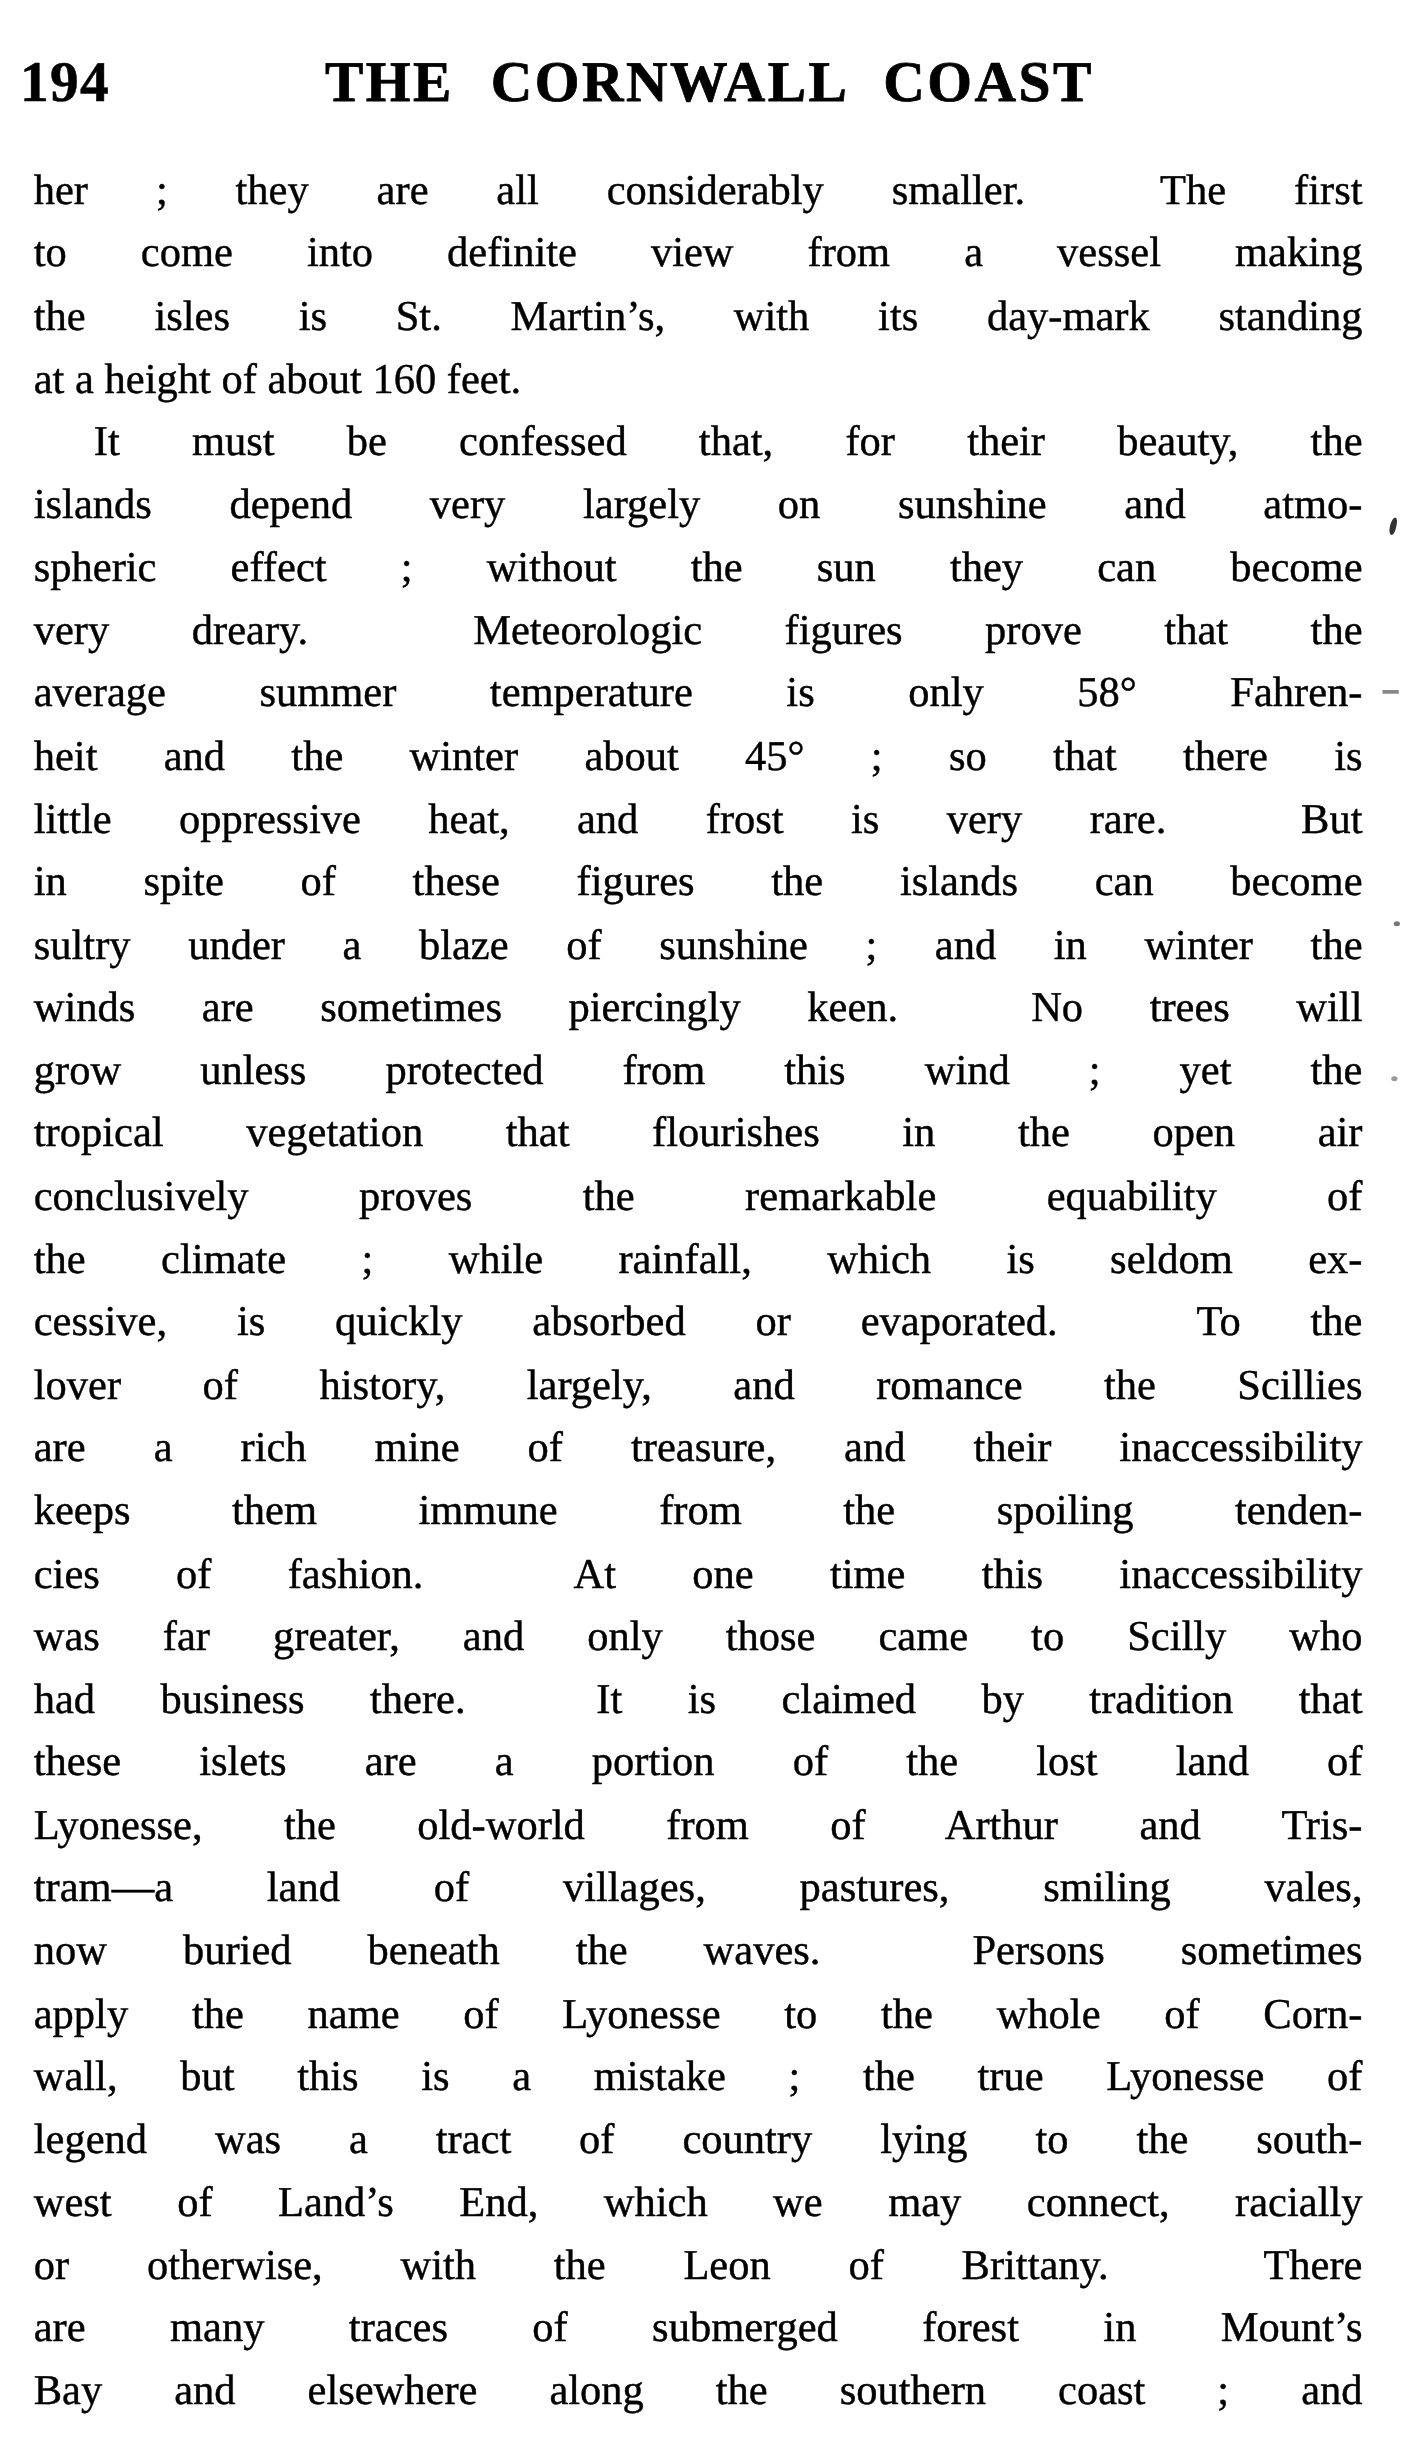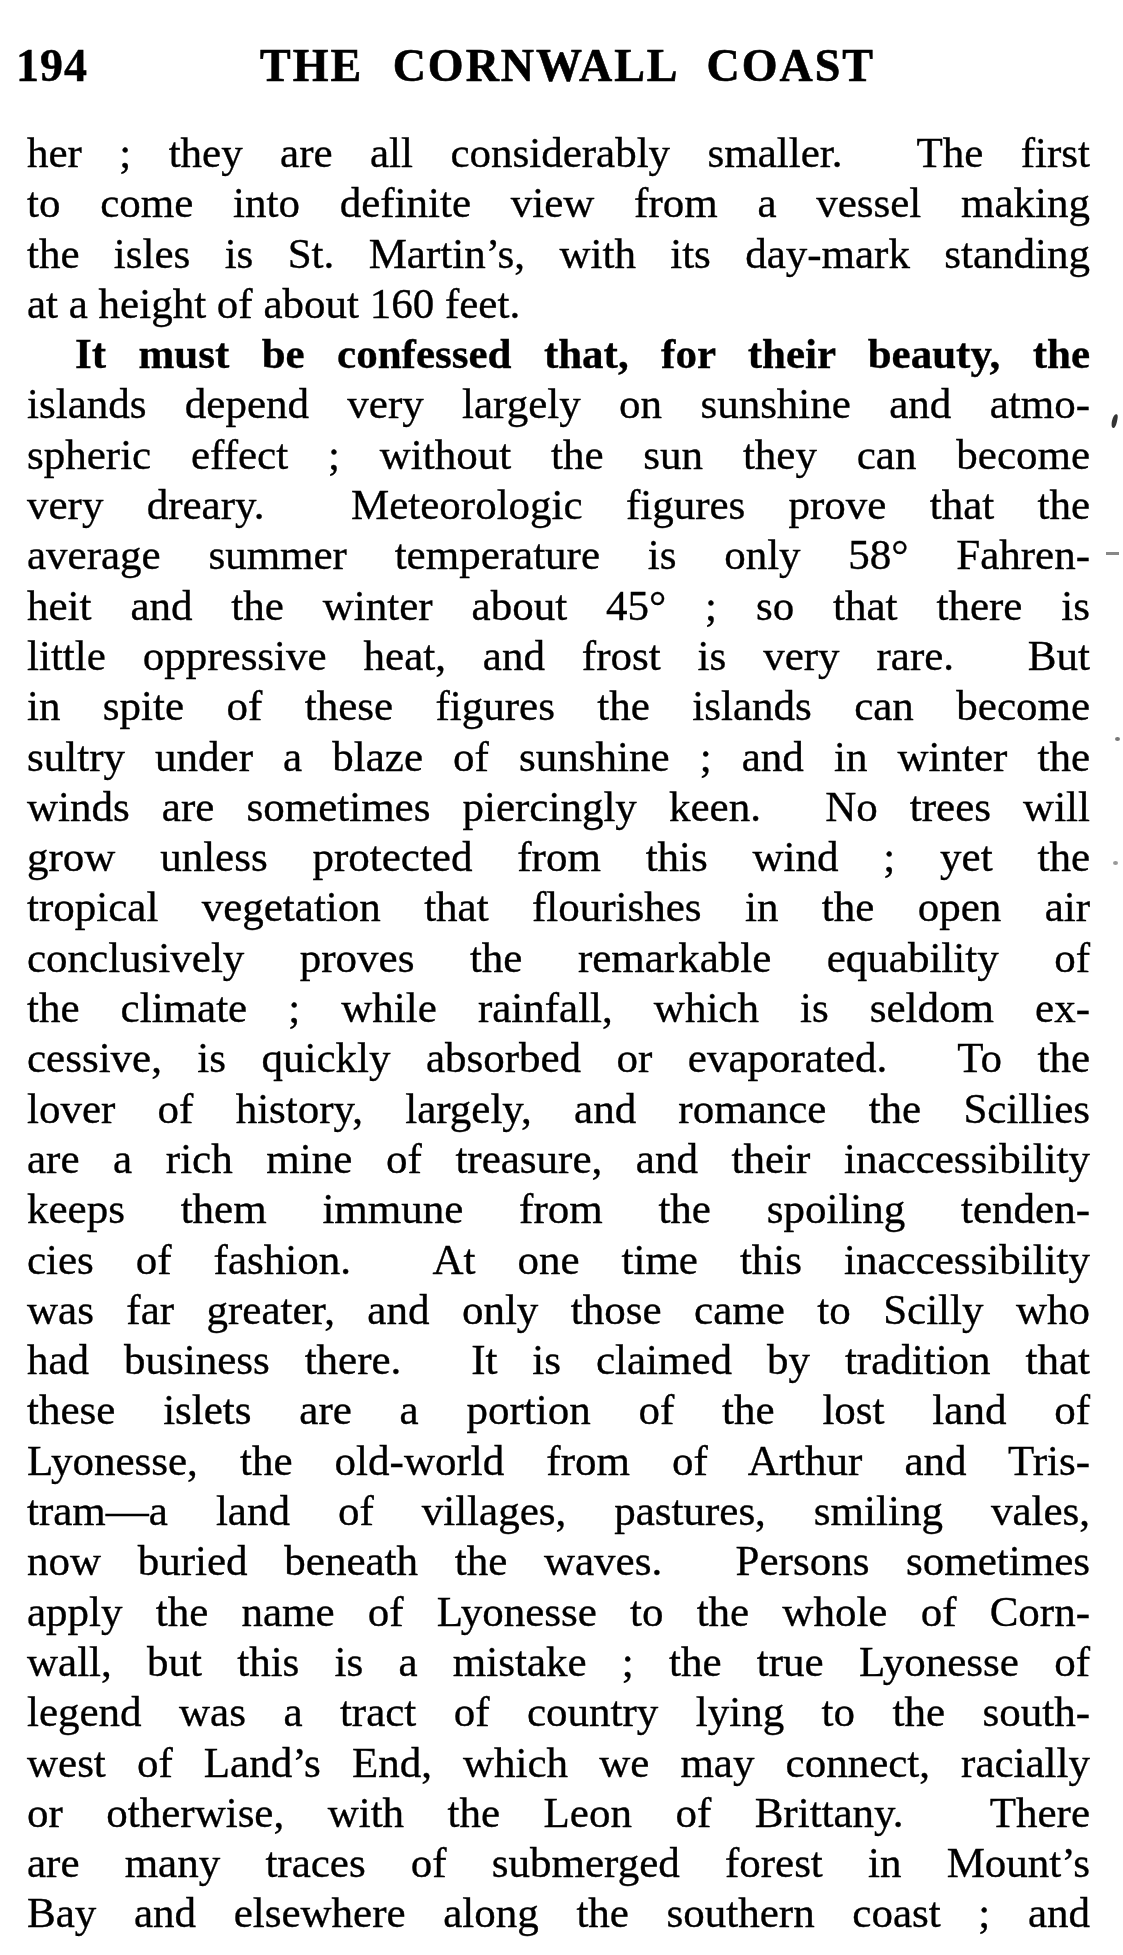--- a/index.html
+++ b/index.html
@@ -46,34 +46,33 @@
     -webkit-text-stroke: 0.6px #000;
   }
   
   .body-text {
     position: absolute;
     top: 112px;
     left: 27px;
     width: 1063px;
   }
   .line {
-    font-size: 43px;
+    font-size: 34px;
     line-height: 50.3px;
     text-align: justify;
     text-align-last: justify;
     white-space: normal;
     -webkit-text-stroke: 0.35px #000;
   }
   .line.flush {
     text-align: right;
     text-align-last: left;
   }
   .line.indent {
     text-indent: 48px;
-    font-weight: bold;
   }
   
   .speck {
     position: absolute;
     background: #444;
   }
   .speck.comma {
     left: 1112px; top: 398px;
     width: 5px; height: 14px;
     border-radius: 60% 40% 50% 50%;

